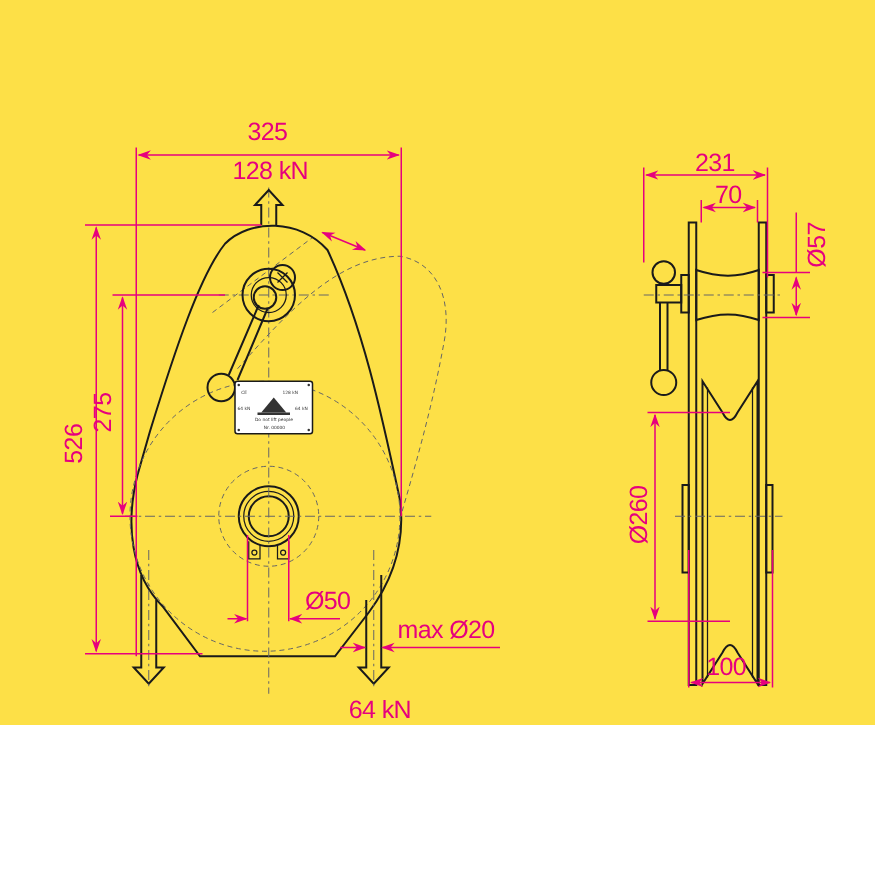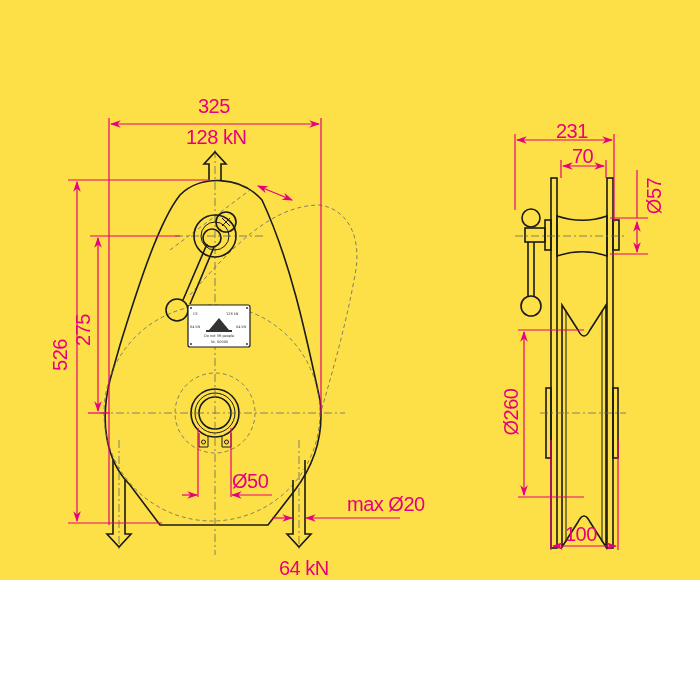--- a/index.html
+++ b/index.html
@@ -153,22 +153,22 @@
       <path class="mg" d="M551,440 L551,550"></path>
       <path class="mg" d="M618,440 L618,550"></path>
       <path class="mg" d="M553,546 L616,546" marker-start="url(#ar)" marker-end="url(#ar)"></path>
     </g>
   </svg>
 
   <div class="dim-text" style="left:198px;top:96px;">325</div>
   <div class="dim-text" style="left:186px;top:127px;">128 kN</div>
   <div class="dim-text rot" style="left:44px;top:345px;">526</div>
   <div class="dim-text rot" style="left:67px;top:320px;">275</div>
-  <div class="dim-text" style="left:232px;top:471px;">Ø50</div>
-  <div class="dim-text" style="left:318px;top:494px;margin-left:29px;">max Ø20</div>
+  <div class="dim-text" style="left:244px;top:471px;">Ø50</div>
+  <div class="dim-text" style="left:318px;top:494px;">max Ø20</div>
   <div class="dim-text" style="left:279px;top:558px;">64 kN</div>
 
   <div class="dim-text" style="left:556px;top:121px;">231</div>
   <div class="dim-text" style="left:572px;top:146px;text-align:right;">70</div>
   <div class="dim-text rot" style="left:636px;top:186px;">Ø57</div>
   <div class="dim-text rot" style="left:488px;top:402px;">Ø260</div>
   <div class="dim-text" style="left:565px;top:524px;text-align:right;">100</div>
 </div>
 
 </body></html>

